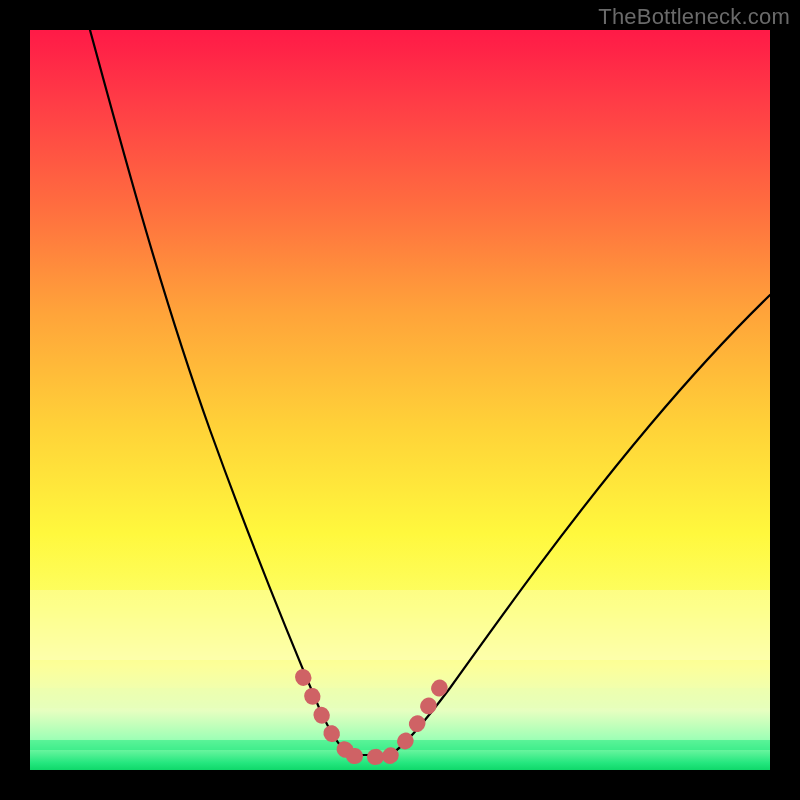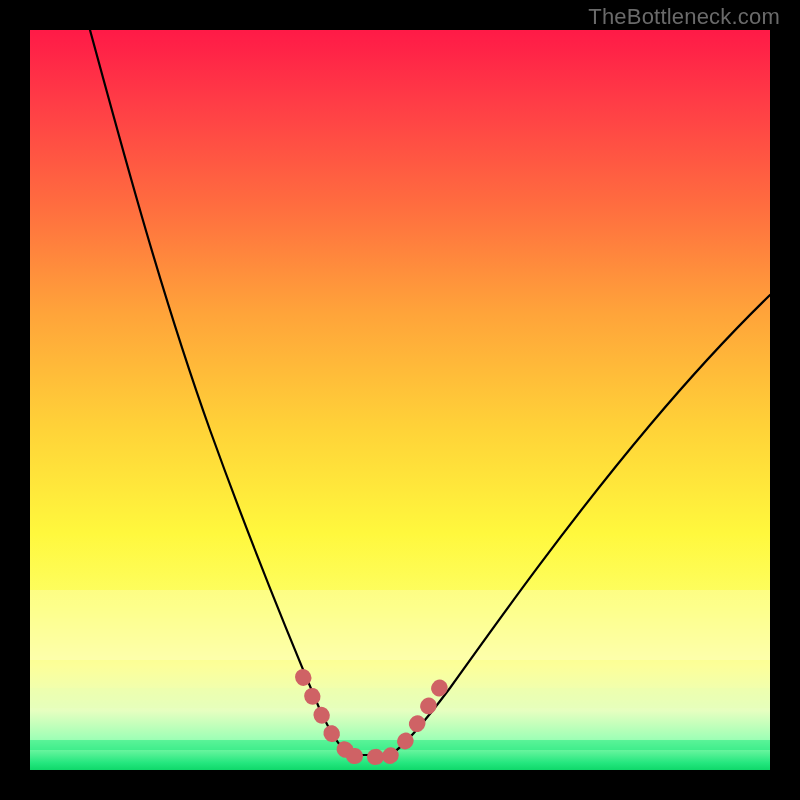--- a/index.html
+++ b/index.html
@@ -13,21 +13,21 @@
   }
   .frame {
     position: relative;
     width: 800px;
     height: 800px;
     background: #000;
   }
   .watermark {
     position: absolute;
     top: 4px;
-    right: 20px;
+    right: 10px;
     color: #6a6a6a;
     font-size: 22px;
     letter-spacing: 0.2px;
     z-index: 10;
     font-weight: 500;
   }
   .plot-bg {
     position: absolute;
     left: 30px;
     top: 30px;

